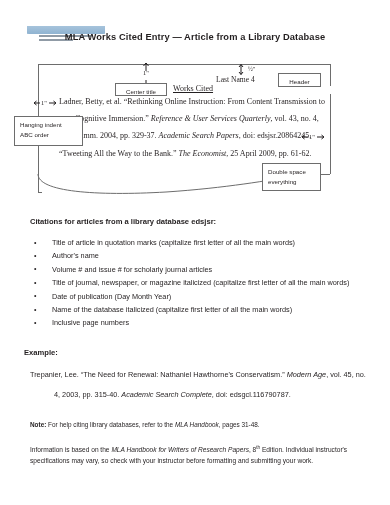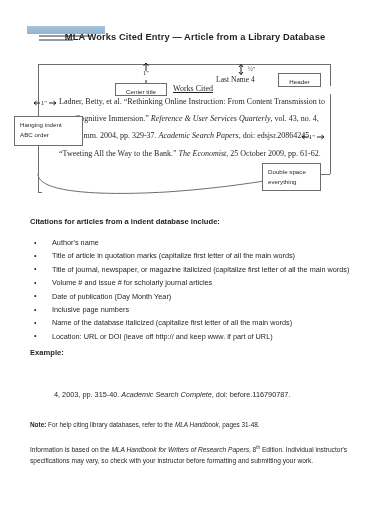--- a/index.html
+++ b/index.html
@@ -235,46 +235,48 @@
       <path d="M16,4 L23,4 M23,4 L20.5,2 M23,4 L20.5,6" stroke="#231f20" stroke-width="1" fill="none"></path>
     </svg>
     <div class="meas" style="left:309px; top:77px;">1"</div>
 
     <div class="callout" style="left:14px; top:60px; width:69px; height:30px; padding:3px 5px;">
       <div>Hanging indent</div>
       <div>ABC order</div>
     </div>
 
     <div class="cite-line" style="left:59px; top:93px;">
-      <span>“Tweeting All the Way to the Bank.” </span><i>The Economist</i><span>, 25 October 2009, pp. 61-62.</span>
+      <span>“Tweeting All the Way to the Bank.” </span><i>The Economist</i><span>, 25 April 2009, pp. 61-62.</span>
     </div>
 
     <div class="callout" style="left:262px; top:107px; width:59px; height:28px; padding:3px 5px;">
       <div>Double space</div>
       <div>everything</div>
     </div>
   </div>
 
-  <div class="section-head" style="left:30px; top:217px;">Citations for articles from a indent database include:</div>
+  <div class="section-head" style="left:30px; top:217px;">Citations for articles from a library database edsjsr:</div>
 
   <ul class="bullets">
+    <li>Title of article in quotation marks (capitalize first letter of all the main words)</li>
     <li>Author's name</li>
-    <li>Title of article in quotation marks (capitalize first letter of all the main words)</li>
+    <li>Volume # and issue # for scholarly journal articles</li>
     <li>Title of journal, newspaper, or magazine italicized (capitalize first letter of all the main words)</li>
-    <li>Volume # and issue # for scholarly journal articles</li>
     <li>Date of publication (Day Month Year)</li>
+    <li>Name of the database italicized (capitalize first letter of all the main words)</li>
     <li>Inclusive page numbers</li>
-    <li>Name of the database italicized (capitalize first letter of all the main words)</li>
-    <li>Location: URL or DOI  (leave off http:// and keep www. if part of URL)</li>
   </ul>
 
-  <div class="section-head" style="left:30px; top:348px;">Example:</div>
-
+  <div class="section-head" style="left:24px; top:348px;">Example:</div>
+
+  <div class="example-line" style="left:30px; top:368px;">
+    <span>Trepanier, Lee. “The Need for Renewal: Nathaniel Hawthorne's Conservatism.” </span><i>Modern Age</i><span>, vol. 45, no.</span>
+  </div>
   <div class="example-line" style="left:54px; top:388px;">
-    <span>4, 2003, pp. 315-40. </span><i>Academic Search Complete</i><span>, doi: before.116790787.</span>
+    <span>4, 2003, pp. 315-40. </span><i>Academic Search Complete</i><span>, doi: edsgcl.116790787.</span>
   </div>
 
   <div class="note">
     <b>Note:</b><span> For help citing library databases, refer to the </span><i>MLA Handbook</i><span>, pages 31-48.</span>
   </div>
 
   <div class="basis">
     <span>Information is based on the </span><i>MLA Handbook for Writers of Research Papers</i><span>, 8</span><sup>th</sup><span> Edition. Individual instructor's specifications may vary, so check with your instructor before formatting and submitting your work.</span>
   </div>
 

